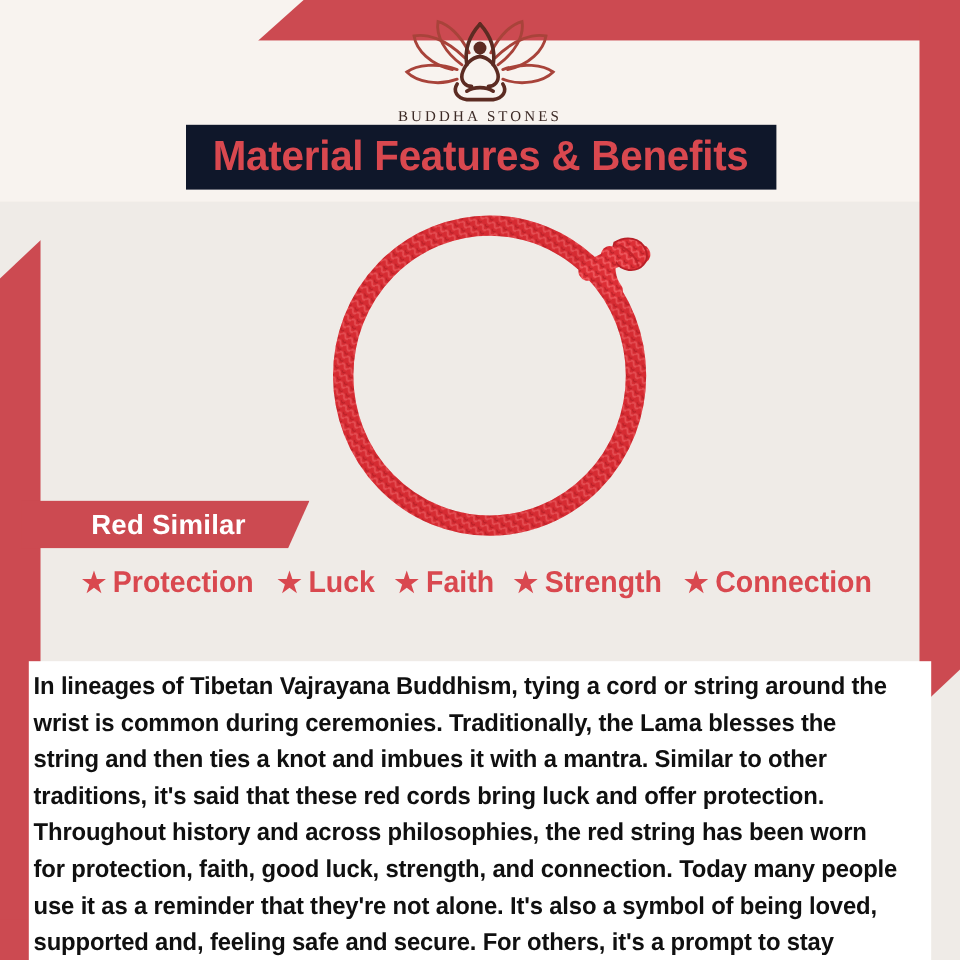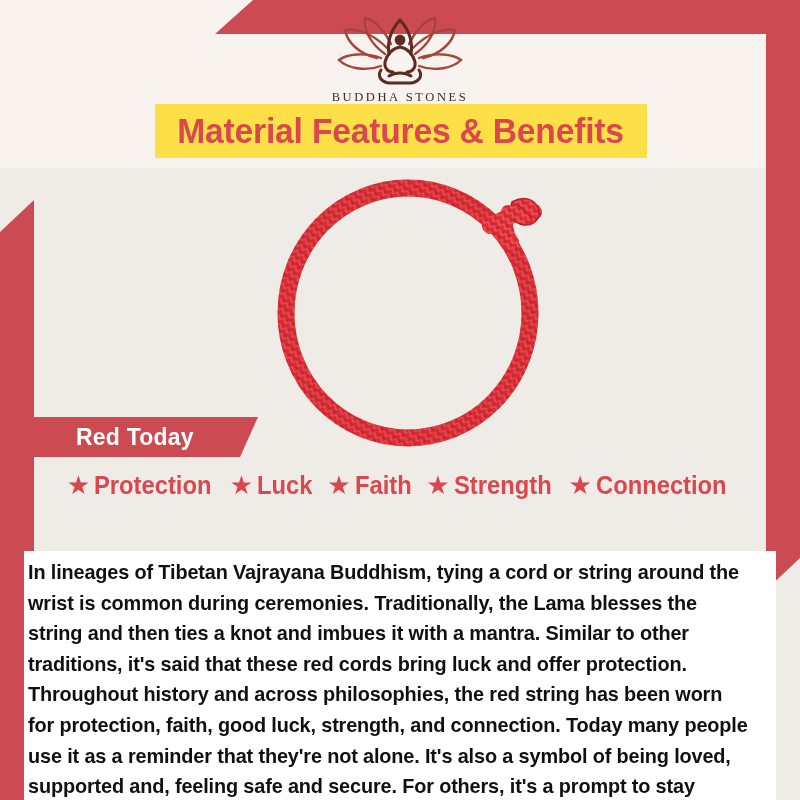--- a/index.html
+++ b/index.html
@@ -83,21 +83,21 @@
     letter-spacing: 2.6px;
     color: #3c2a26;
     font-weight: 400;
   }
 
   
   .title-banner {
     position: absolute;
     left: 155px; top: 104px;
     width: 492px; height: 54px;
-    background: #fde047;
+    background: #0f172a;
     display: flex;
     align-items: center;
     justify-content: center;
   }
   .title-text {
     font-family: "Liberation Sans Narrow", "Liberation Sans", sans-serif;
     font-weight: bold;
     font-size: 35px;
     color: #d9484f;
     letter-spacing: -0.2px;
@@ -256,21 +256,21 @@
       <path d="M222 58 C244 46, 258 42, 266 44" fill="none" stroke="url(#braid)" stroke-width="16" stroke-linecap="round"></path>
 
       <path d="M244 34 C254 28, 266 30, 270 40 C274 50, 266 58, 256 57 C246 56, 240 46, 244 34 Z" fill="url(#braid)" stroke="#b81f27" stroke-width="1.5"></path>
       <path d="M248 36 C256 40, 262 46, 264 54" fill="none" stroke="#b81f27" stroke-width="1.6" opacity="0.7"></path>
 
       <path d="M240 44 C236 54, 238 66, 244 74" fill="none" stroke="url(#braid)" stroke-width="14" stroke-linecap="round"></path>
     </svg>
   </div>
 
   <div class="ribbon">
-    <span class="ribbon-text">Red Today</span>
+    <span class="ribbon-text">Red Similar</span>
   </div>
 
   <div class="benefits">
     <div class="benefit">
       <span class="star">★</span>
       <span class="blabel">Protection</span>
     </div>
     <div class="benefit">
       <span class="star">★</span>
       <span class="blabel">Luck</span>

